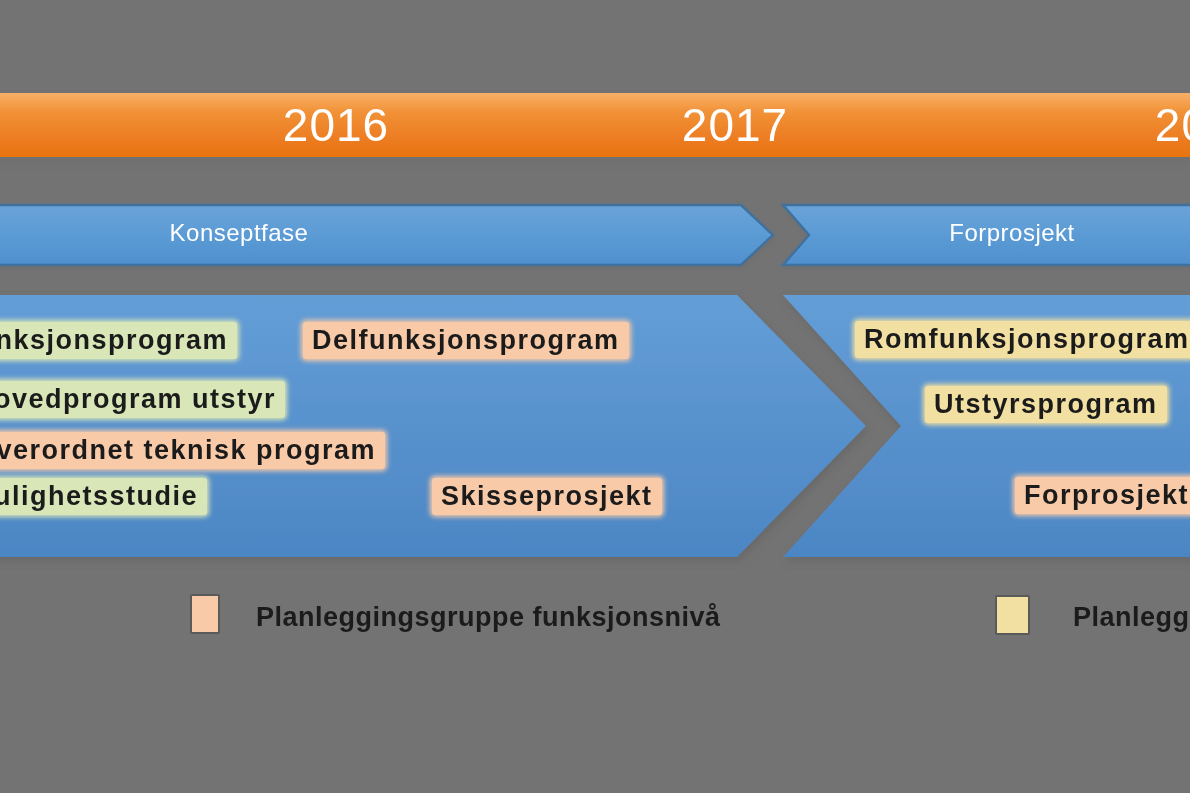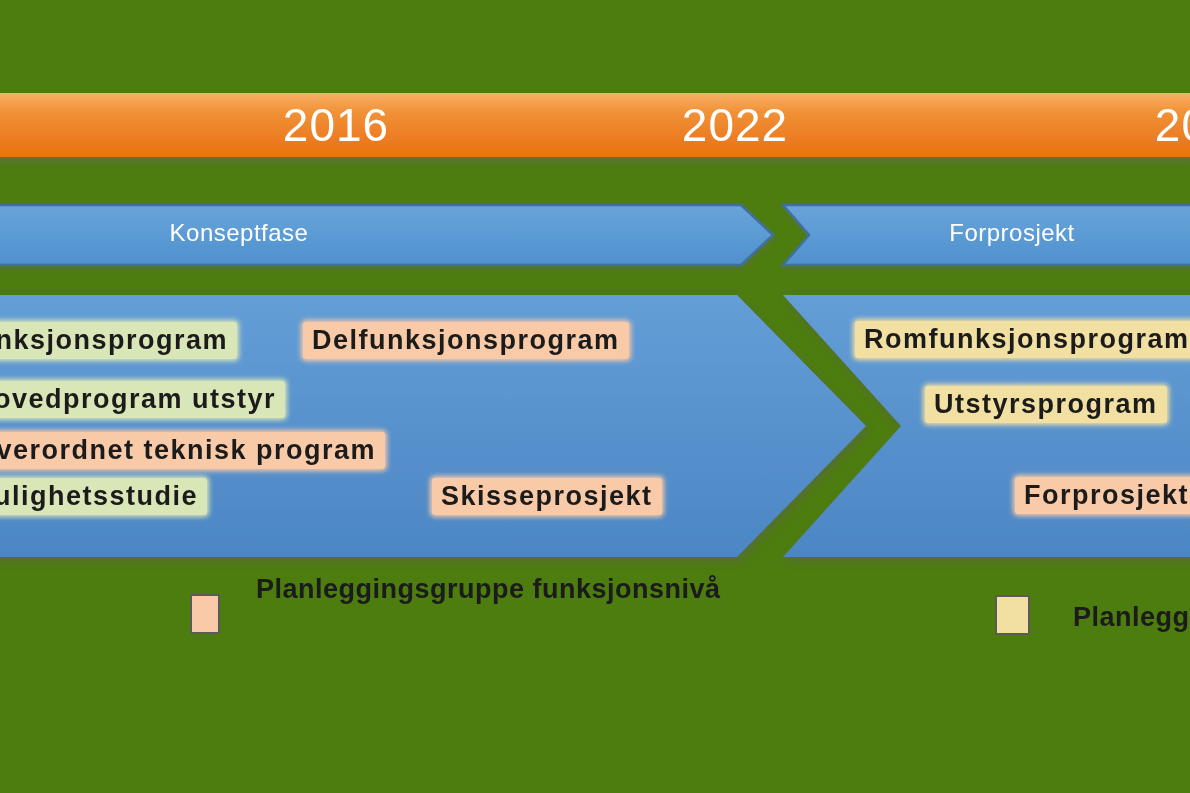--- a/index.html
+++ b/index.html
@@ -1,20 +1,20 @@
 <!DOCTYPE html>
 <html><head>
 <meta charset="utf-8">
 <style>
   html,body{margin:0;padding:0;background:#ffffff;}
   #stage{
     position:relative;
     width:1190px;height:793px;
     overflow:hidden;
-    background:#4d7c0f;
+    background:#737373;
     font-family:"Liberation Sans", sans-serif;
   }
   
   .year-banner{
     position:absolute;left:-30px;right:-12px;top:93px;height:64px;
     border-radius:10px;
     background:linear-gradient(180deg,#f9b066 0%,#f19136 30%,#ed7d23 70%,#e8740e 100%);
     box-shadow:0 6px 9px -1px rgba(110,110,110,0.5);
   }
   .year-label{
@@ -59,31 +59,31 @@
   
   .legend-swatch{
     position:absolute;border:2px solid #5a5a5a;border-radius:2px;
   }
   .legend-swatch-1{left:190px;top:594px;width:26px;height:36px;background:#f8caa8;}
   .legend-swatch-2{left:995px;top:595px;width:31px;height:36px;background:#f2e0a2;}
   .legend-label{
     position:absolute;color:#1b1b1b;font-size:27px;font-weight:600;
     letter-spacing:0.5px;line-height:36px;white-space:nowrap;
   }
-  .legend-label-1{left:256px;top:571px;text-align:center;}
+  .legend-label-1{left:256px;top:599px;text-align:center;}
   .legend-label-2{left:1073px;top:599px;}
 </style>
 </head>
 <body>
 
 <div id="stage">
 
   <div class="year-banner"></div>
   <span class="year-label year-2016">2016</span>
-  <span class="year-label year-2017">2022</span>
+  <span class="year-label year-2017">2017</span>
   <span class="year-label year-2018">2018</span>
 
   <svg id="phase-svg" class="layer" width="1190" height="80" viewBox="0 0 1190 80">
     <defs>
       <linearGradient id="phaseGrad" x1="0" y1="0" x2="0" y2="1">
         <stop offset="0" stop-color="#6aa3d8"></stop>
         <stop offset="0.5" stop-color="#5b9bd5"></stop>
         <stop offset="1" stop-color="#5090ce"></stop>
       </linearGradient>
       <filter id="phaseShadow" x="-5%" y="-20%" width="112%" height="160%">

